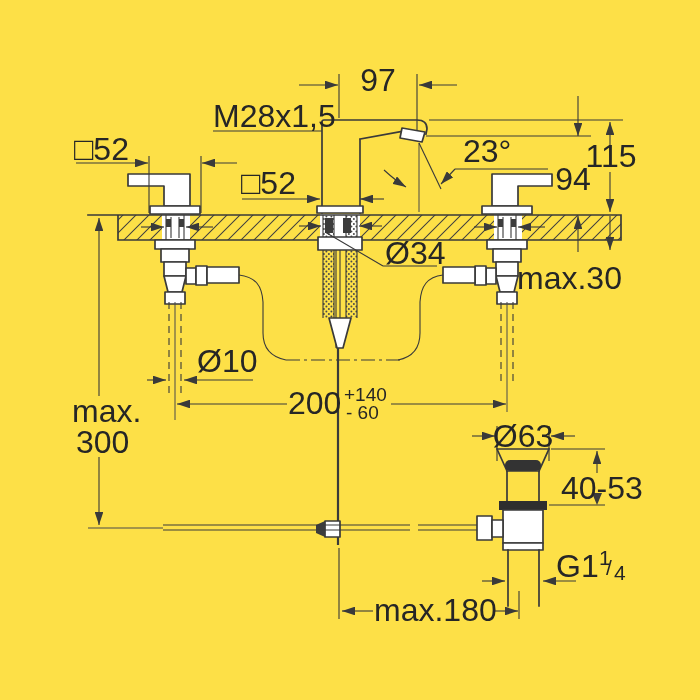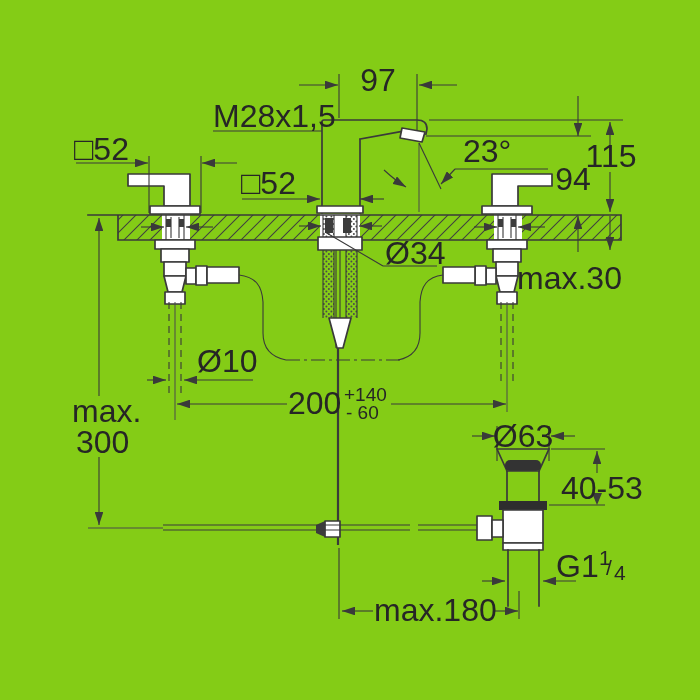--- a/index.html
+++ b/index.html
@@ -1,16 +1,16 @@
 <!DOCTYPE html>
 <html><head>
 <meta charset="utf-8">
 <style>
   html,body{margin:0;padding:0;background:#ffffff;}
-  .page{width:700px;height:700px;background:#84cc16;position:relative;overflow:hidden;}
+  .page{width:700px;height:700px;background:#fde047;position:relative;overflow:hidden;}
   svg{display:block;}
   .o  {stroke:#3a3a3a; fill:#ffffff; stroke-width:1.7; stroke-linejoin:round;}
   .l  {stroke:#3a3a3a; fill:none;    stroke-width:1.7; stroke-linecap:square;}
   .lt {stroke:#3a3a3a; fill:none;    stroke-width:1.1;}
   .d  {stroke:#3a3a3a; fill:none;    stroke-width:1.1;}
   .thin{stroke:#4a4a4a; fill:none;   stroke-width:1;}
   .dk {fill:#3c3c3c; stroke:none;}
   .t  {fill:#262626; font-family:"Liberation Sans","DejaVu Sans",sans-serif; font-size:32px;}
   .tm {text-anchor:middle;}
   .ts {font-size:19px;}

